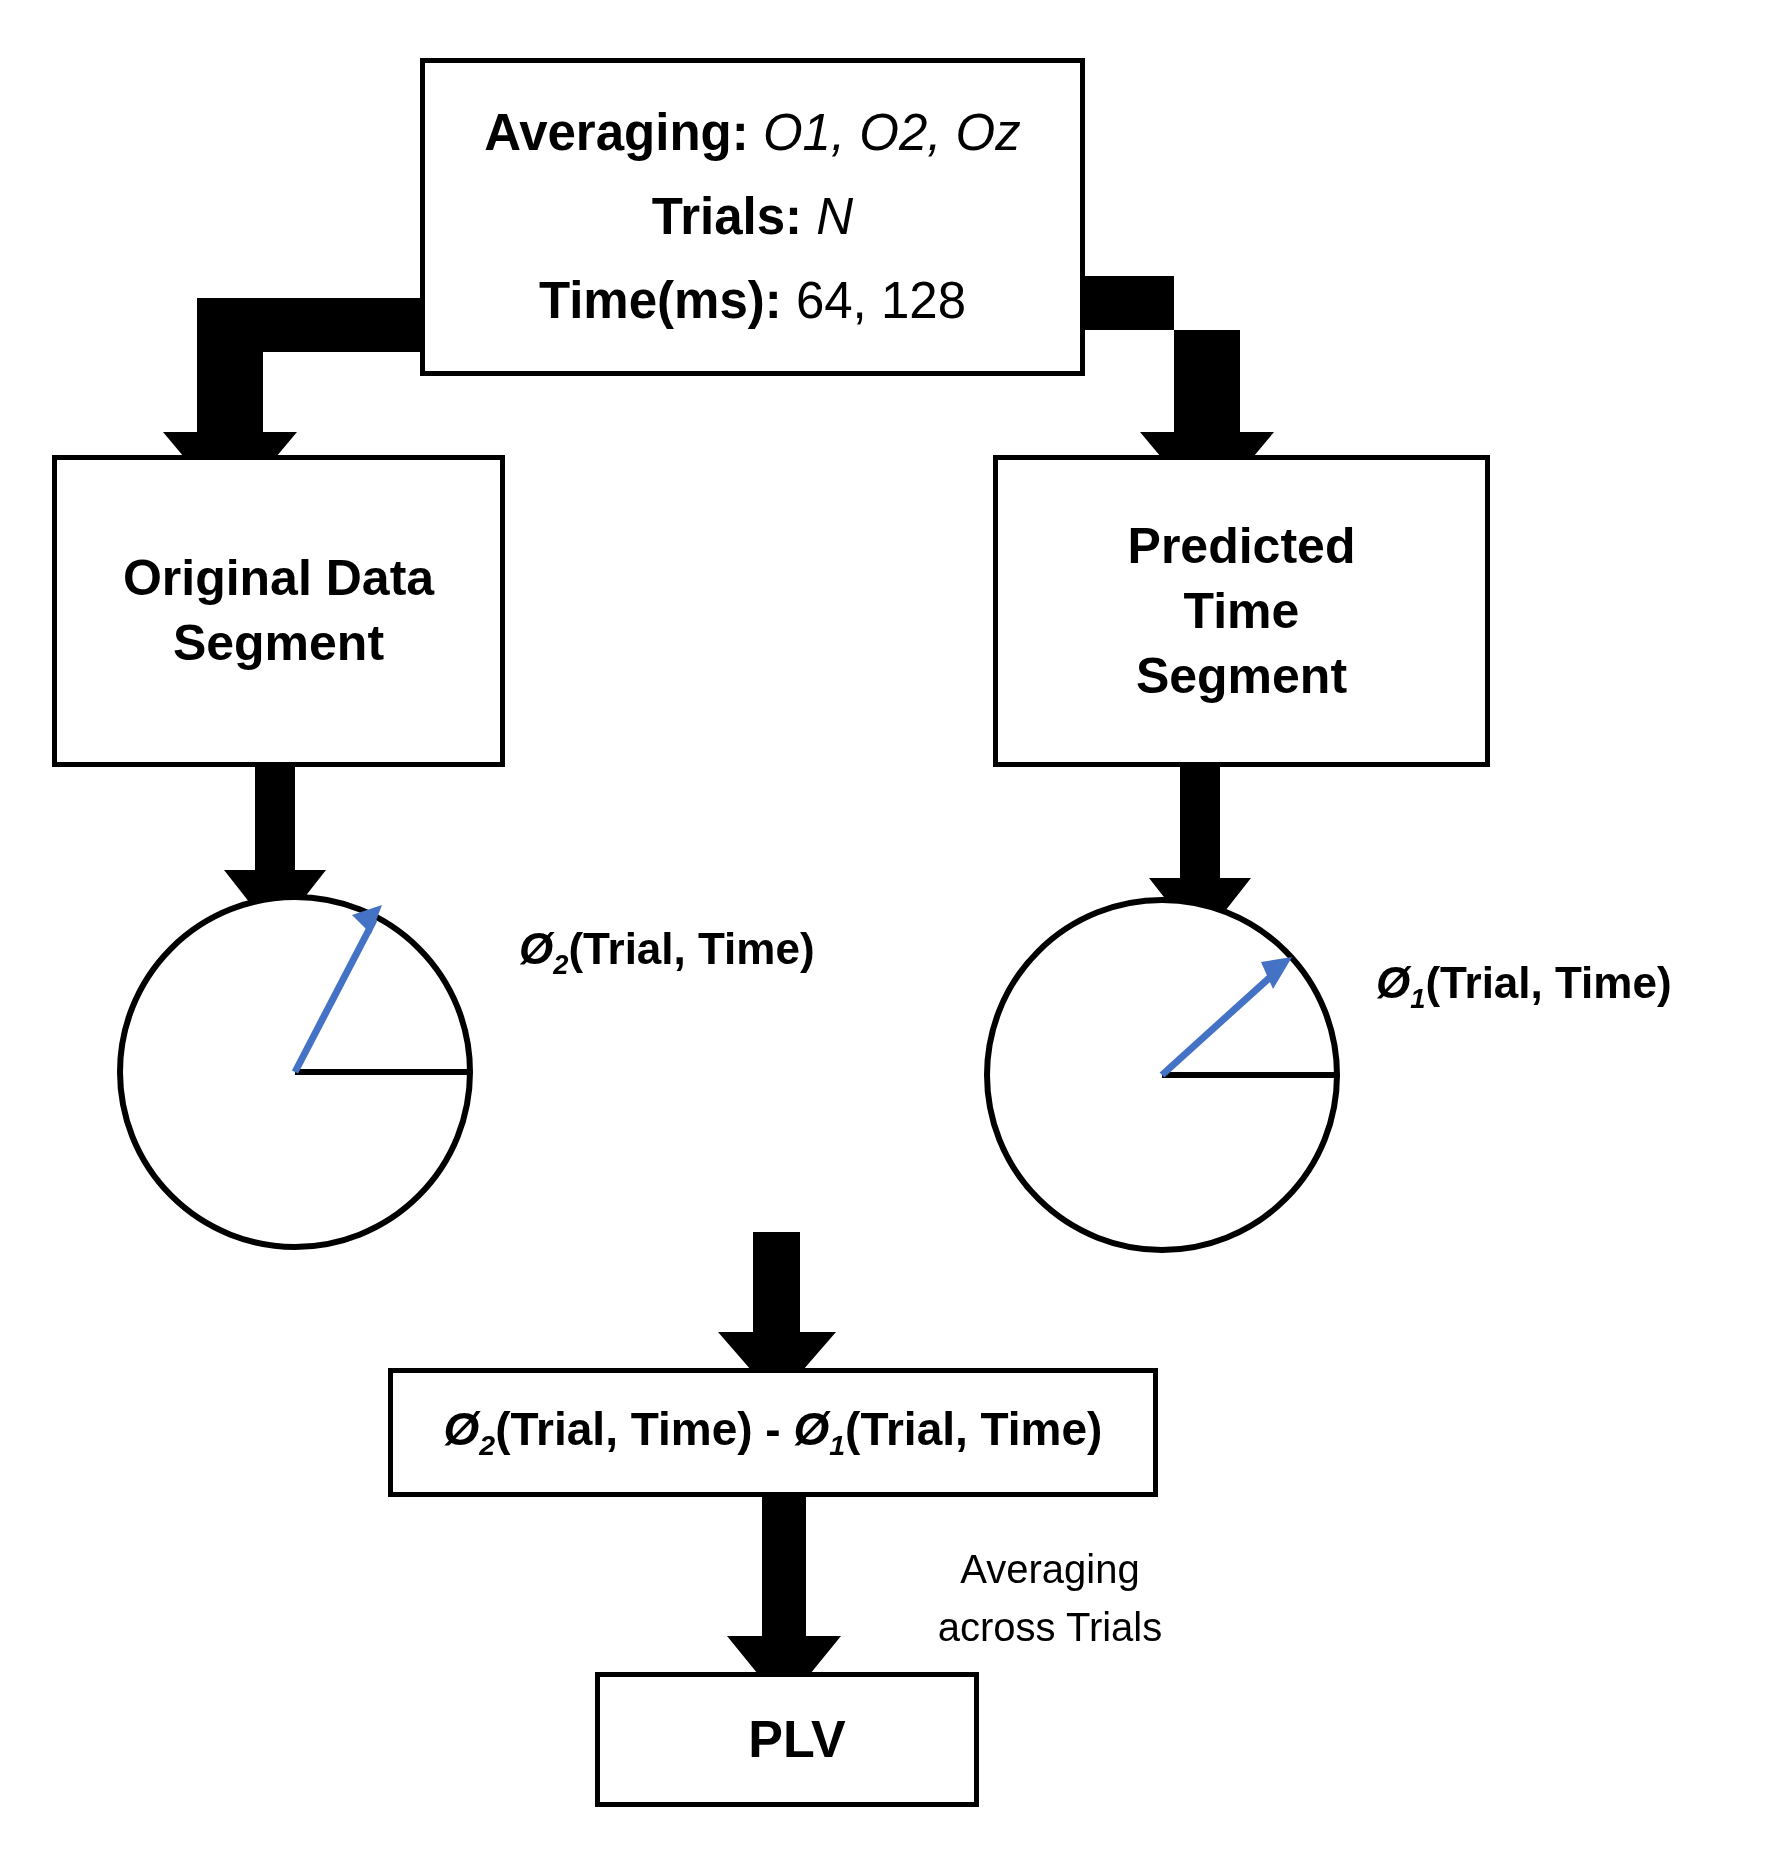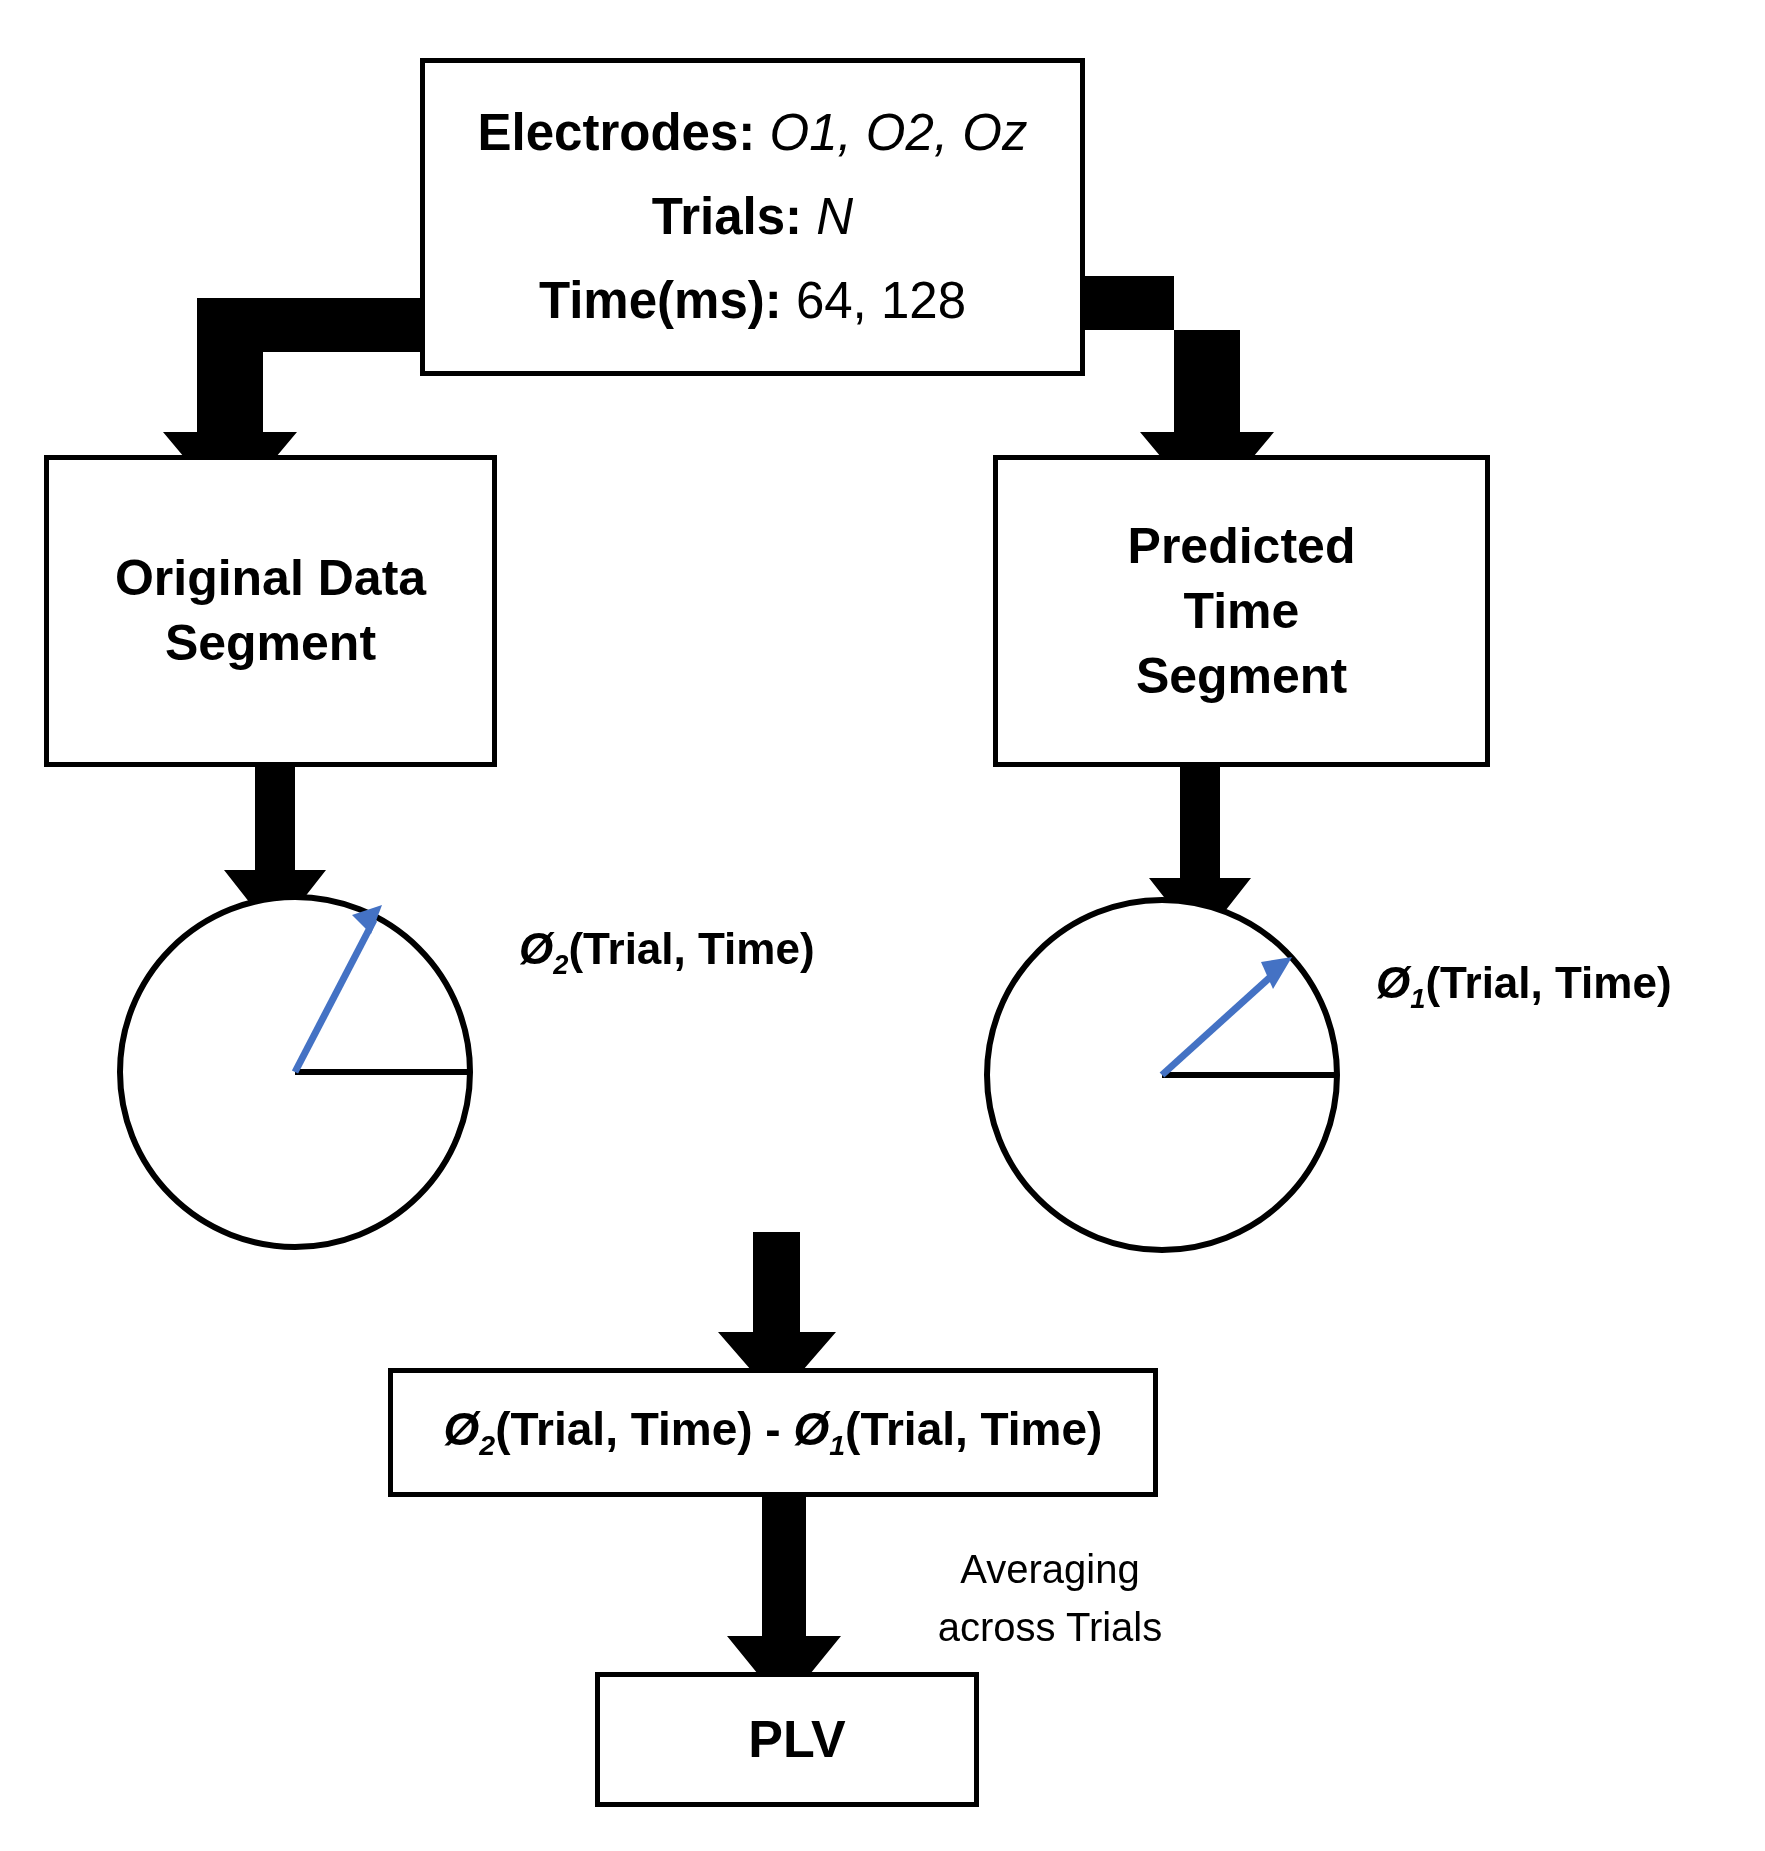--- a/index.html
+++ b/index.html
@@ -53,21 +53,21 @@
   .ital-reg {
     font-style: italic;
     font-weight: normal;
   }
   .reg {
     font-weight: normal;
   }
 
   
   #left-seg-box {
-    left: 44px;
+    left: 52px;
     top: 455px;
     width: 453px;
     height: 312px;
     font-size: 50px;
     padding: 0 14px;
   }
   #right-seg-box {
     left: 993px;
     top: 455px;
     width: 497px;
@@ -236,21 +236,21 @@
       <line x1="1162" y1="1075" x2="1337" y2="1075" stroke="#000000" stroke-width="6"></line>
       <g>
         <line x1="1162" y1="1075" x2="1278" y2="970" stroke="#4472C4" stroke-width="7"></line>
         <polygon fill="#4472C4" points="1292,957 1261,962 1273,989"></polygon>
       </g>
     </g>
   </svg>
 
   <div class="box" id="top-box">
     <div class="line">
-      <span>Electrodes:</span>
+      <span>Averaging:</span>
       <span class="ital-reg">O1, O2, Oz</span>
     </div>
     <div class="line">
       <span>Trials:</span>
       <span class="ital-reg">N</span>
     </div>
     <div class="line">
       <span>Time(ms):</span>
       <span class="reg">64, 128</span>
     </div>

